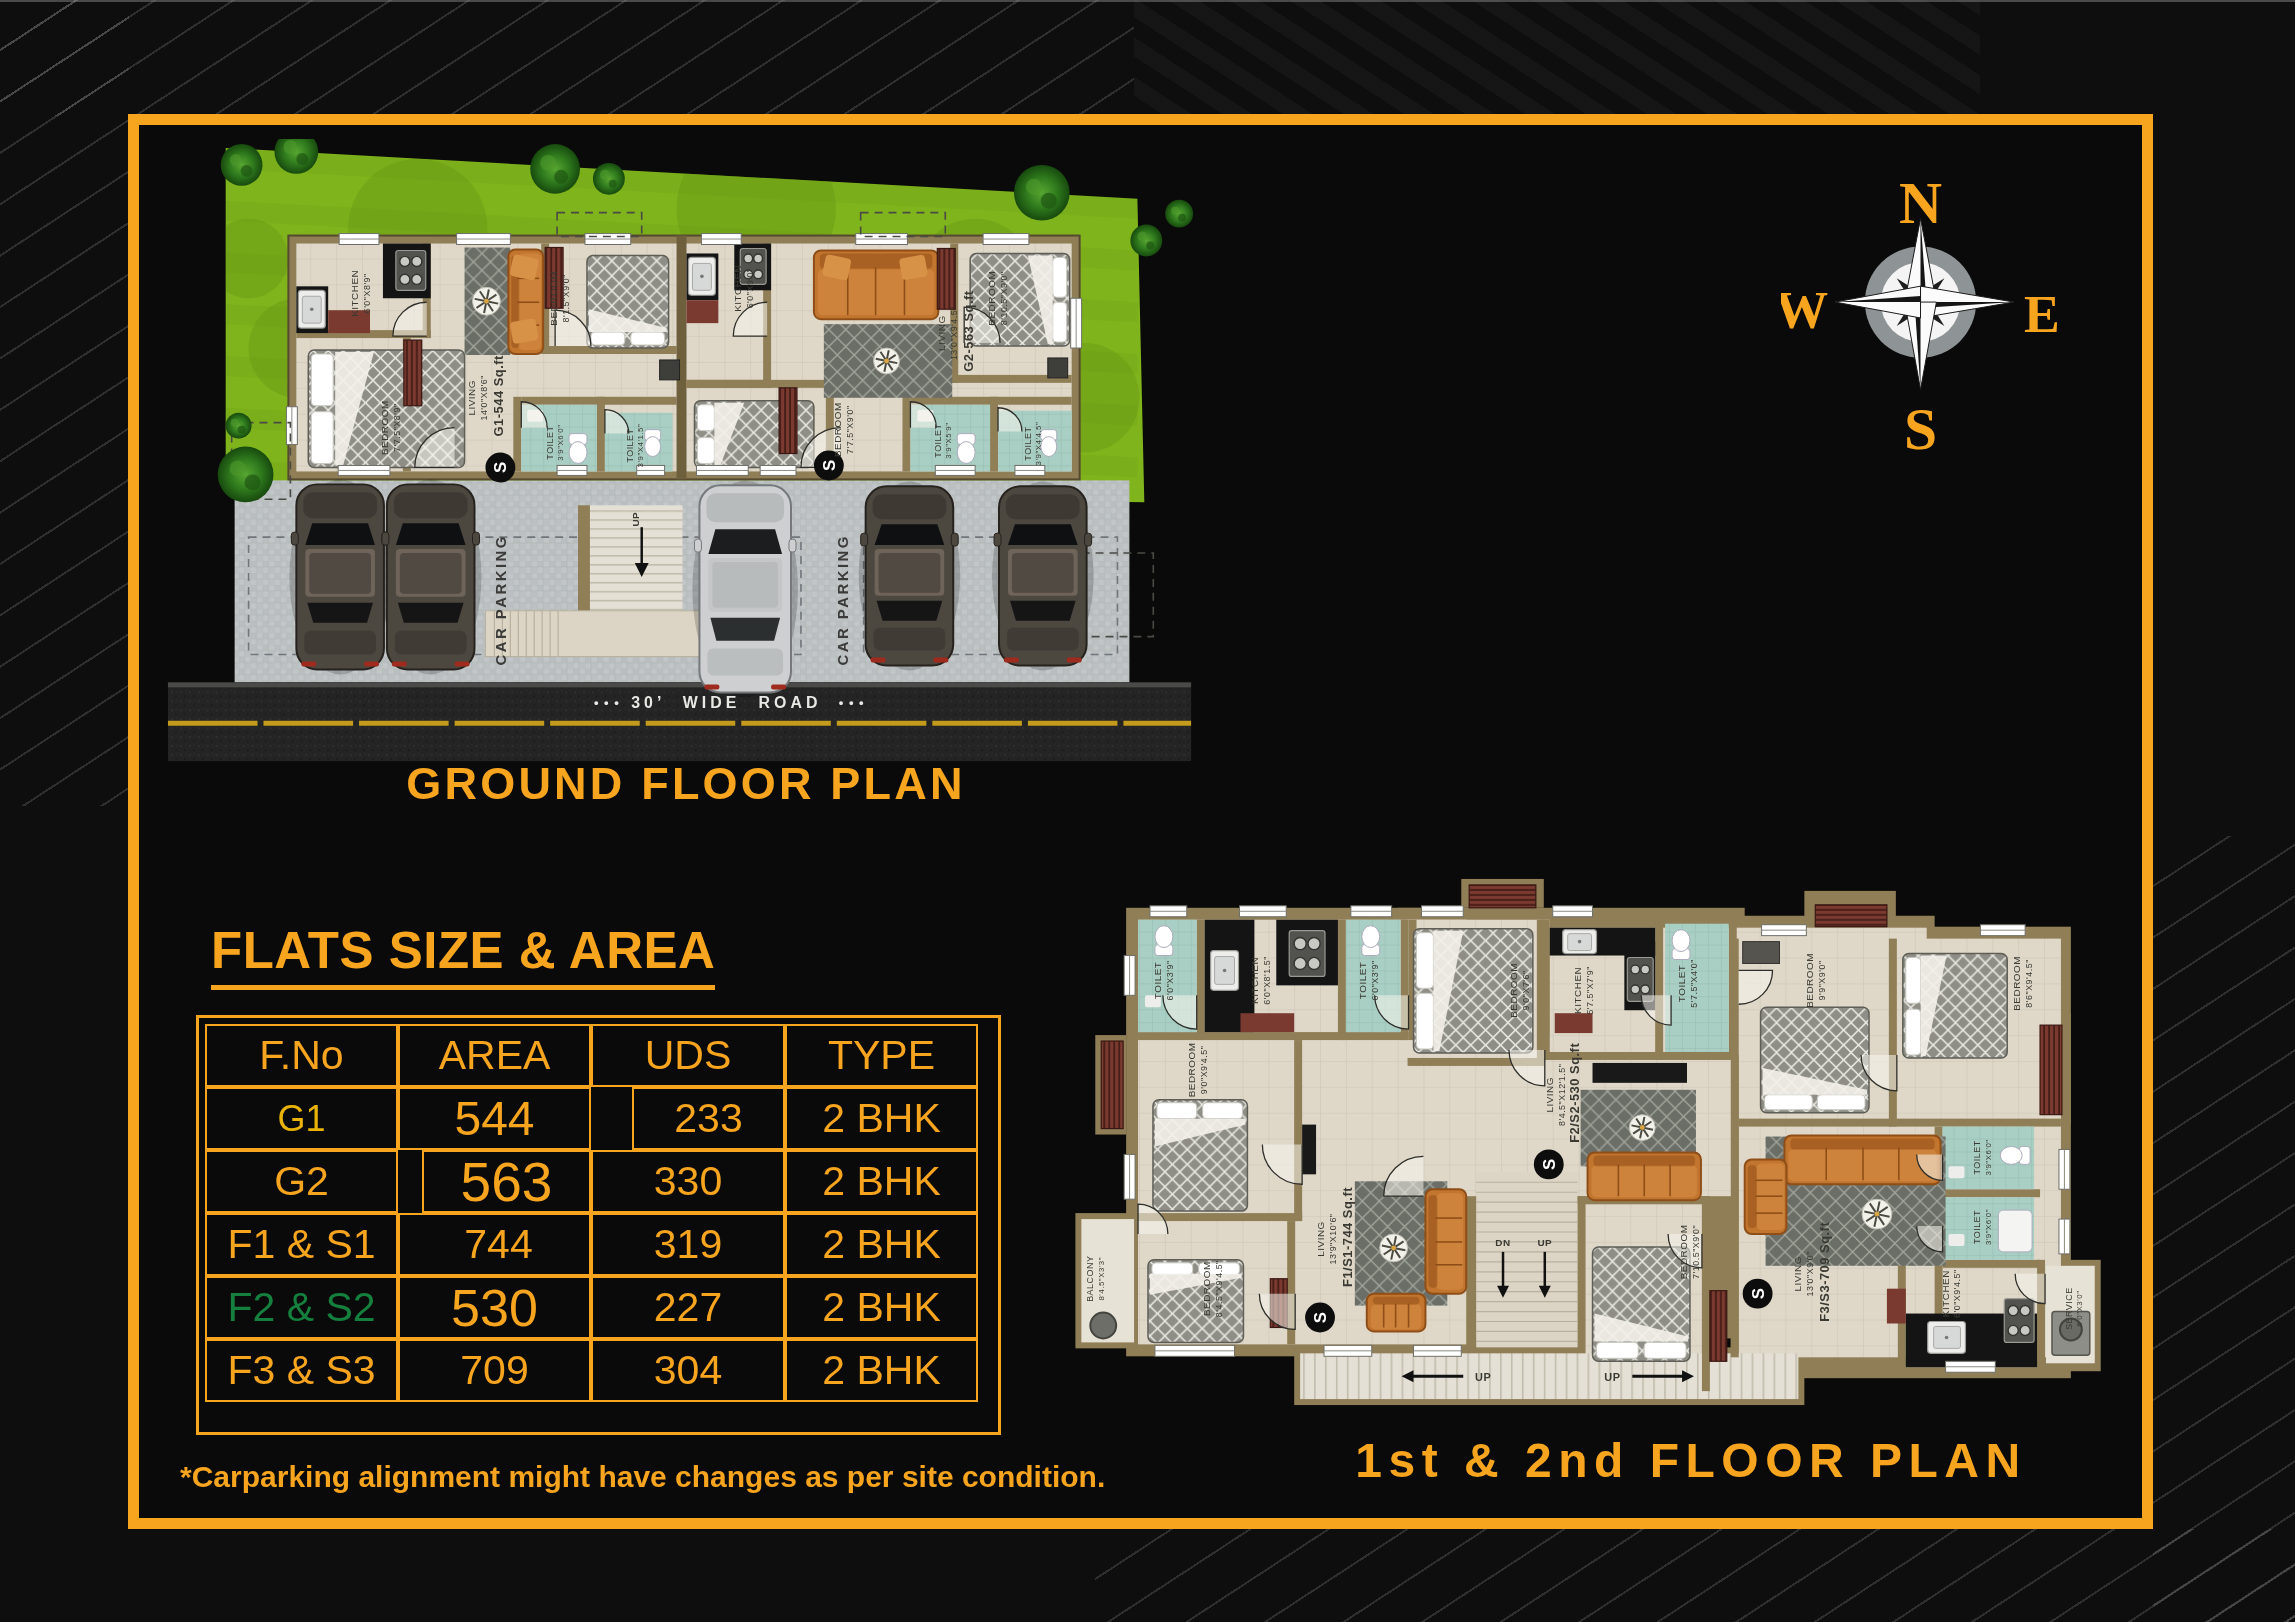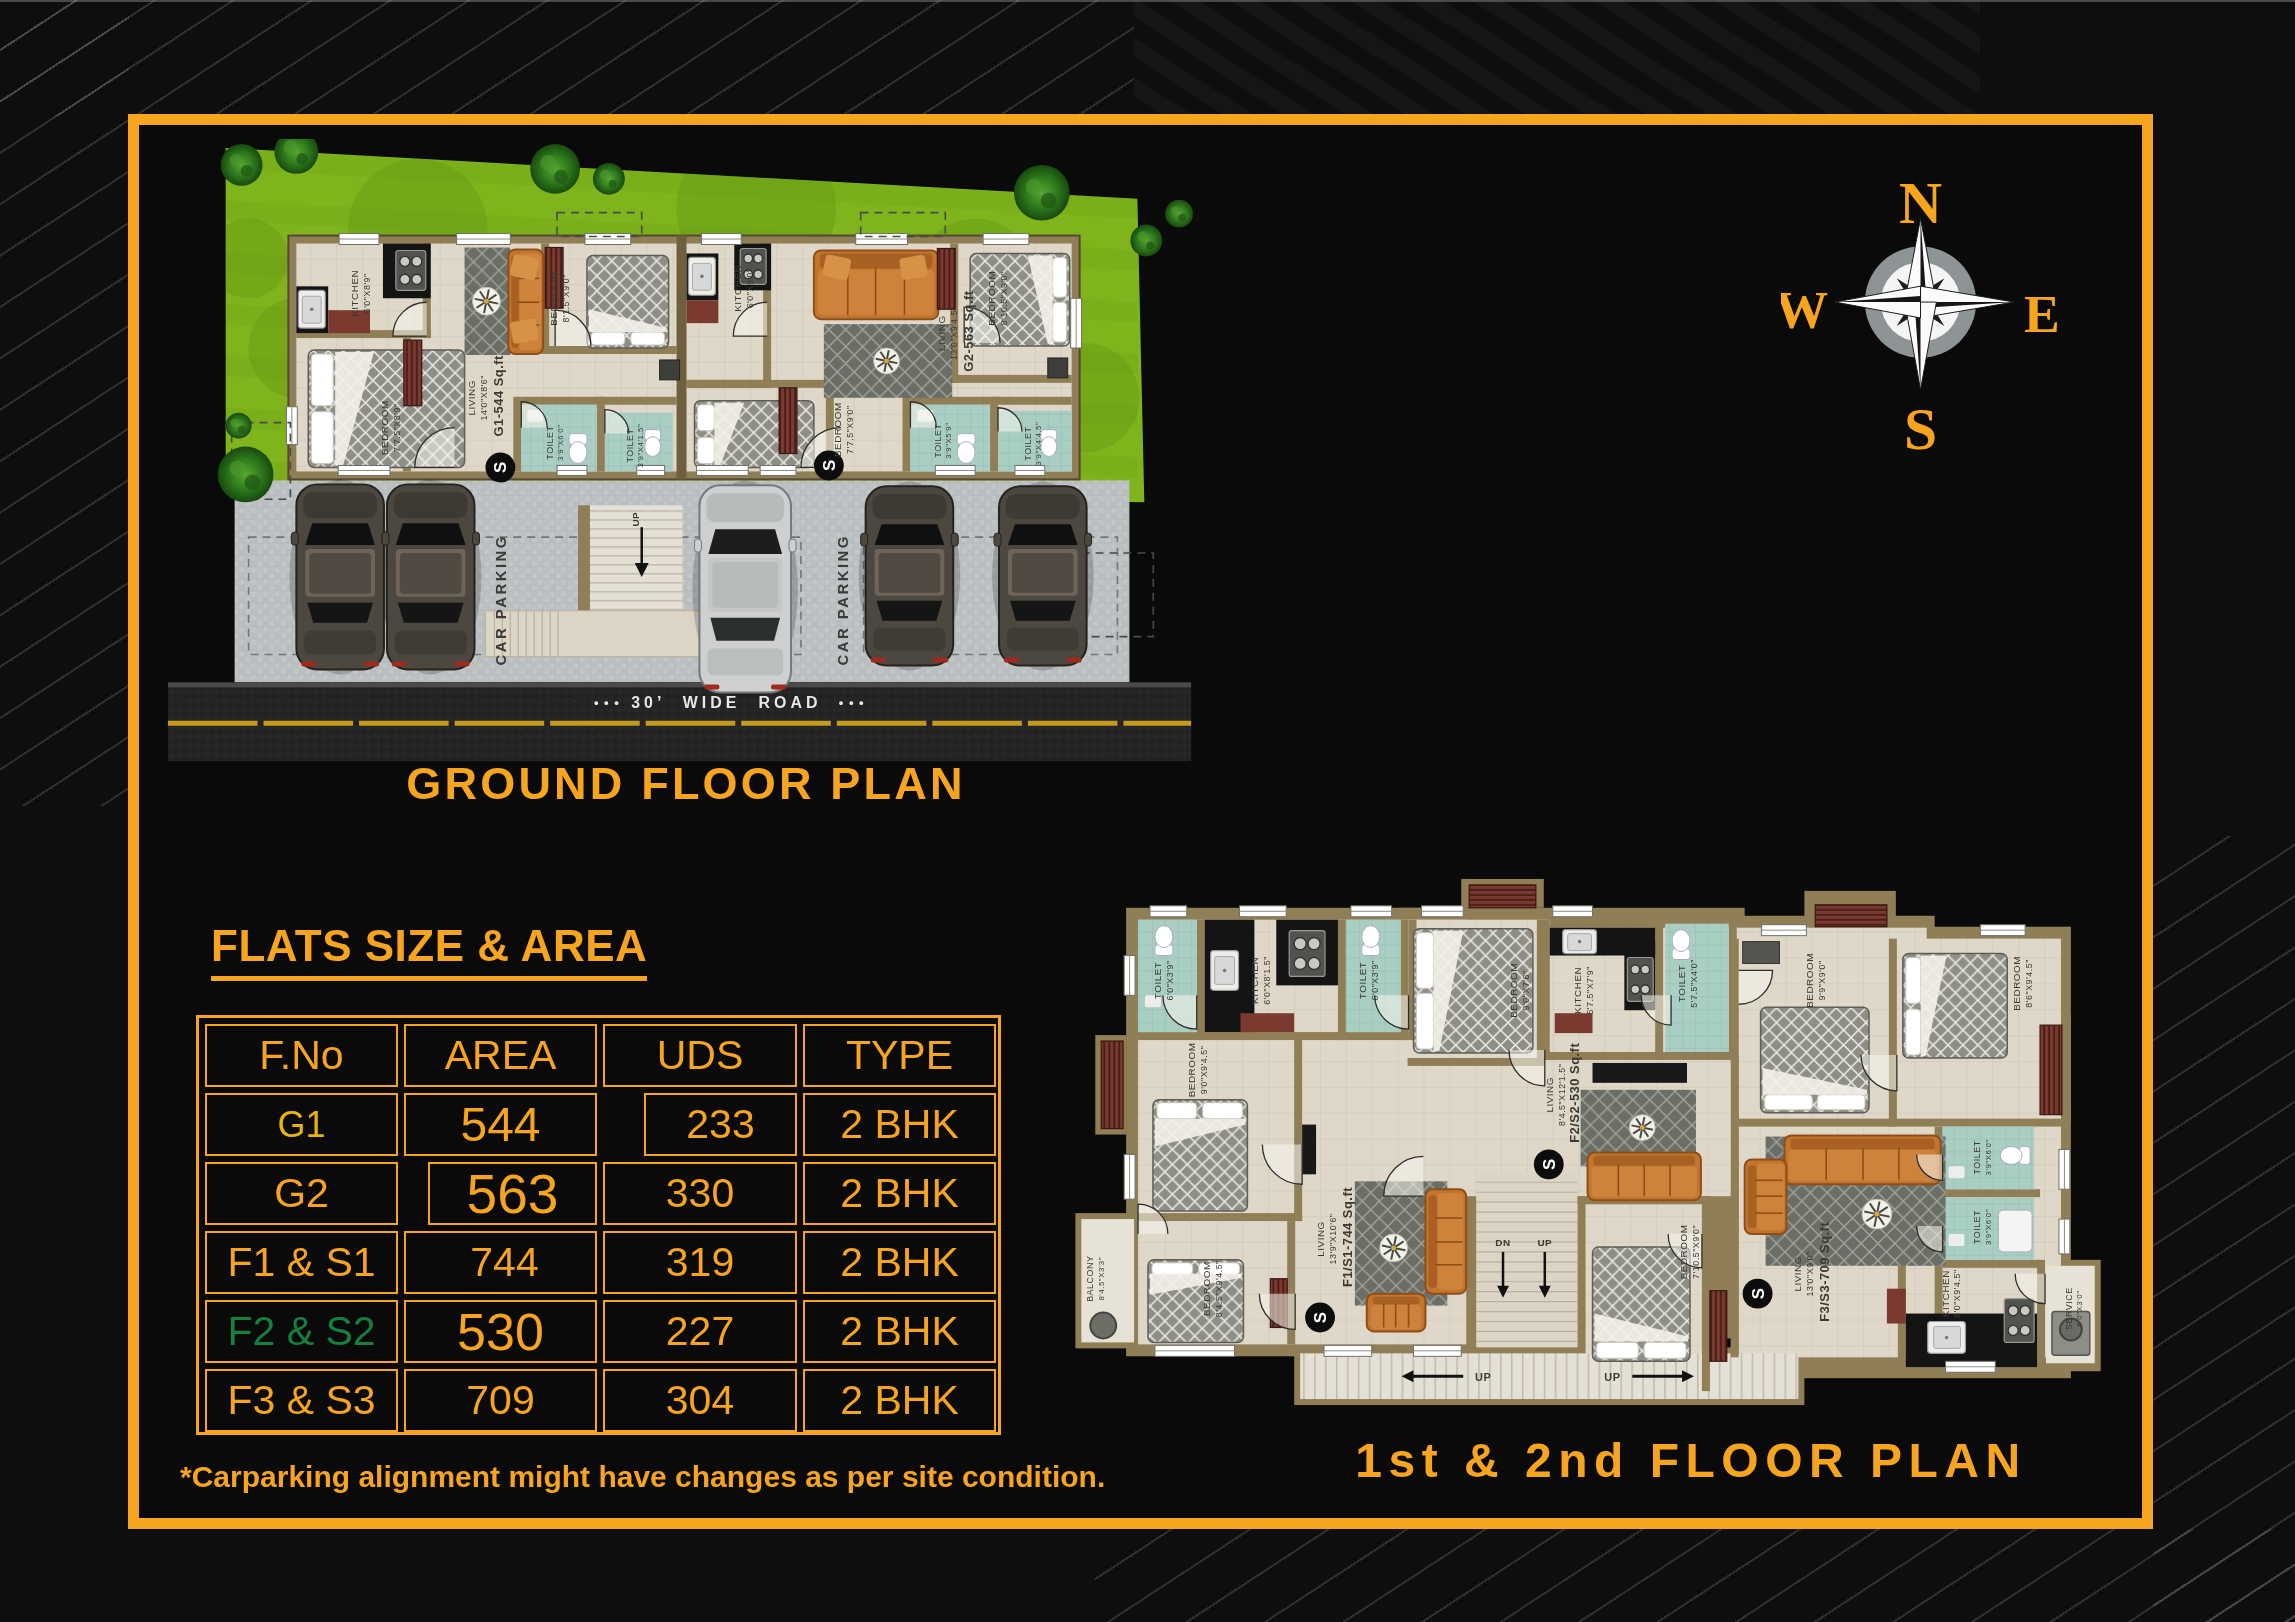--- a/index.html
+++ b/index.html
@@ -829,24 +829,24 @@
 <text x="1822" y="1280" transform="rotate(-90 1822 1280)" text-anchor="middle" fill="#3A3A33" font-size="9" font-weight="normal" letter-spacing="0.5" font-family="Liberation Sans">13'0"X9'0"</text>
 <text x="1838" y="1278" transform="rotate(-90 1838 1278)" text-anchor="middle" fill="#3A3A33" font-size="13" font-weight="bold" letter-spacing="0.5" font-family="Liberation Sans">F3/S3-709 Sq.ft</text>
 <text x="1958" y="1300" transform="rotate(-90 1958 1300)" text-anchor="middle" fill="#3A3A33" font-size="10" font-weight="normal" letter-spacing="0.5" font-family="Liberation Sans">KITCHEN</text>
 <text x="1970" y="1300" transform="rotate(-90 1970 1300)" text-anchor="middle" fill="#3A3A33" font-size="9" font-weight="normal" letter-spacing="0.5" font-family="Liberation Sans">6'0"X9'4.5"</text>
 <text x="2082" y="1315" transform="rotate(-90 2082 1315)" text-anchor="middle" fill="#3A3A33" font-size="9" font-weight="normal" letter-spacing="0.5" font-family="Liberation Sans">SERVICE</text>
 <text x="2092" y="1315" transform="rotate(-90 2092 1315)" text-anchor="middle" fill="#3A3A33" font-size="8" font-weight="normal" letter-spacing="0.5" font-family="Liberation Sans">6'0"X3'0"</text>
 <circle cx="1108" cy="1332" r="13" fill="#6E6E68" stroke="#44443E" stroke-width="2"></circle>
 </svg>
 <div class="abs ttl" style="left:308px;top:758px;width:756px;text-align:center;font-size:45px;letter-spacing:3.2px;">GROUND FLOOR PLAN</div>
 <div class="abs ttl" style="left:1253px;top:1433px;width:876px;text-align:center;font-size:48px;letter-spacing:6.5px;">1st &amp; 2nd FLOOR PLAN</div>
-<div class="abs ttl" style="left:211px;top:921px;font-size:44px;letter-spacing:0.5px;border-bottom:5px solid #F7A41F;padding-bottom:5px;">FLATS SIZE &amp; AREA</div>
+<div class="abs ttl" style="left:211px;top:921px;font-size:51px;letter-spacing:0.5px;border-bottom:5px solid #F7A41F;padding-bottom:5px;">FLATS SIZE &amp; AREA</div>
 <div class="abs ttl" style="left:180px;top:1460px;font-size:30px;">*Carparking alignment might have changes as per site condition.</div>
 <div class="abs" style="left:196px;top:1015px;width:805px;height:420px;border:3px solid #F7A41F;box-sizing:border-box;padding:6px;">
-<div style="display:grid;grid-template-columns:193px 193px 194px 193px;grid-auto-rows:63px;gap:6px;width:787px;">
+<div style="display:grid;grid-template-columns:193px 193px 194px 193px;grid-auto-rows:63px;gap:0;width:787px;">
 <div style="border:2.5px solid #F7A41F;box-sizing:border-box;display:flex;align-items:center;justify-content:center;color:#F7A41F;font-size:41px;">F.No</div>
 <div style="border:2.5px solid #F7A41F;box-sizing:border-box;display:flex;align-items:center;justify-content:center;color:#F7A41F;font-size:41px;">AREA</div>
 <div style="border:2.5px solid #F7A41F;box-sizing:border-box;display:flex;align-items:center;justify-content:center;color:#F7A41F;font-size:41px;">UDS</div>
 <div style="border:2.5px solid #F7A41F;box-sizing:border-box;display:flex;align-items:center;justify-content:center;color:#F7A41F;font-size:41px;">TYPE</div>
 <div style="border:2.5px solid #F7A41F;box-sizing:border-box;display:flex;align-items:center;justify-content:center;color:#eab308;font-size:36px;text-align:right;">G1</div>
 <div style="border:2.5px solid #F7A41F;box-sizing:border-box;display:flex;align-items:center;justify-content:center;color:#F7A41F;font-size:48px;">544</div>
 <div style="border:2.5px solid #F7A41F;box-sizing:border-box;display:flex;align-items:center;justify-content:center;color:#F7A41F;font-size:41px;margin-left:41px;">233</div>
 <div style="border:2.5px solid #F7A41F;box-sizing:border-box;display:flex;align-items:center;justify-content:center;color:#F7A41F;font-size:41px;">2 BHK</div>
 <div style="border:2.5px solid #F7A41F;box-sizing:border-box;display:flex;align-items:center;justify-content:center;color:#F7A41F;font-size:41px;">G2</div>
 <div style="border:2.5px solid #F7A41F;box-sizing:border-box;display:flex;align-items:center;justify-content:center;color:#F7A41F;font-size:55px;margin-left:24px;">563</div>

